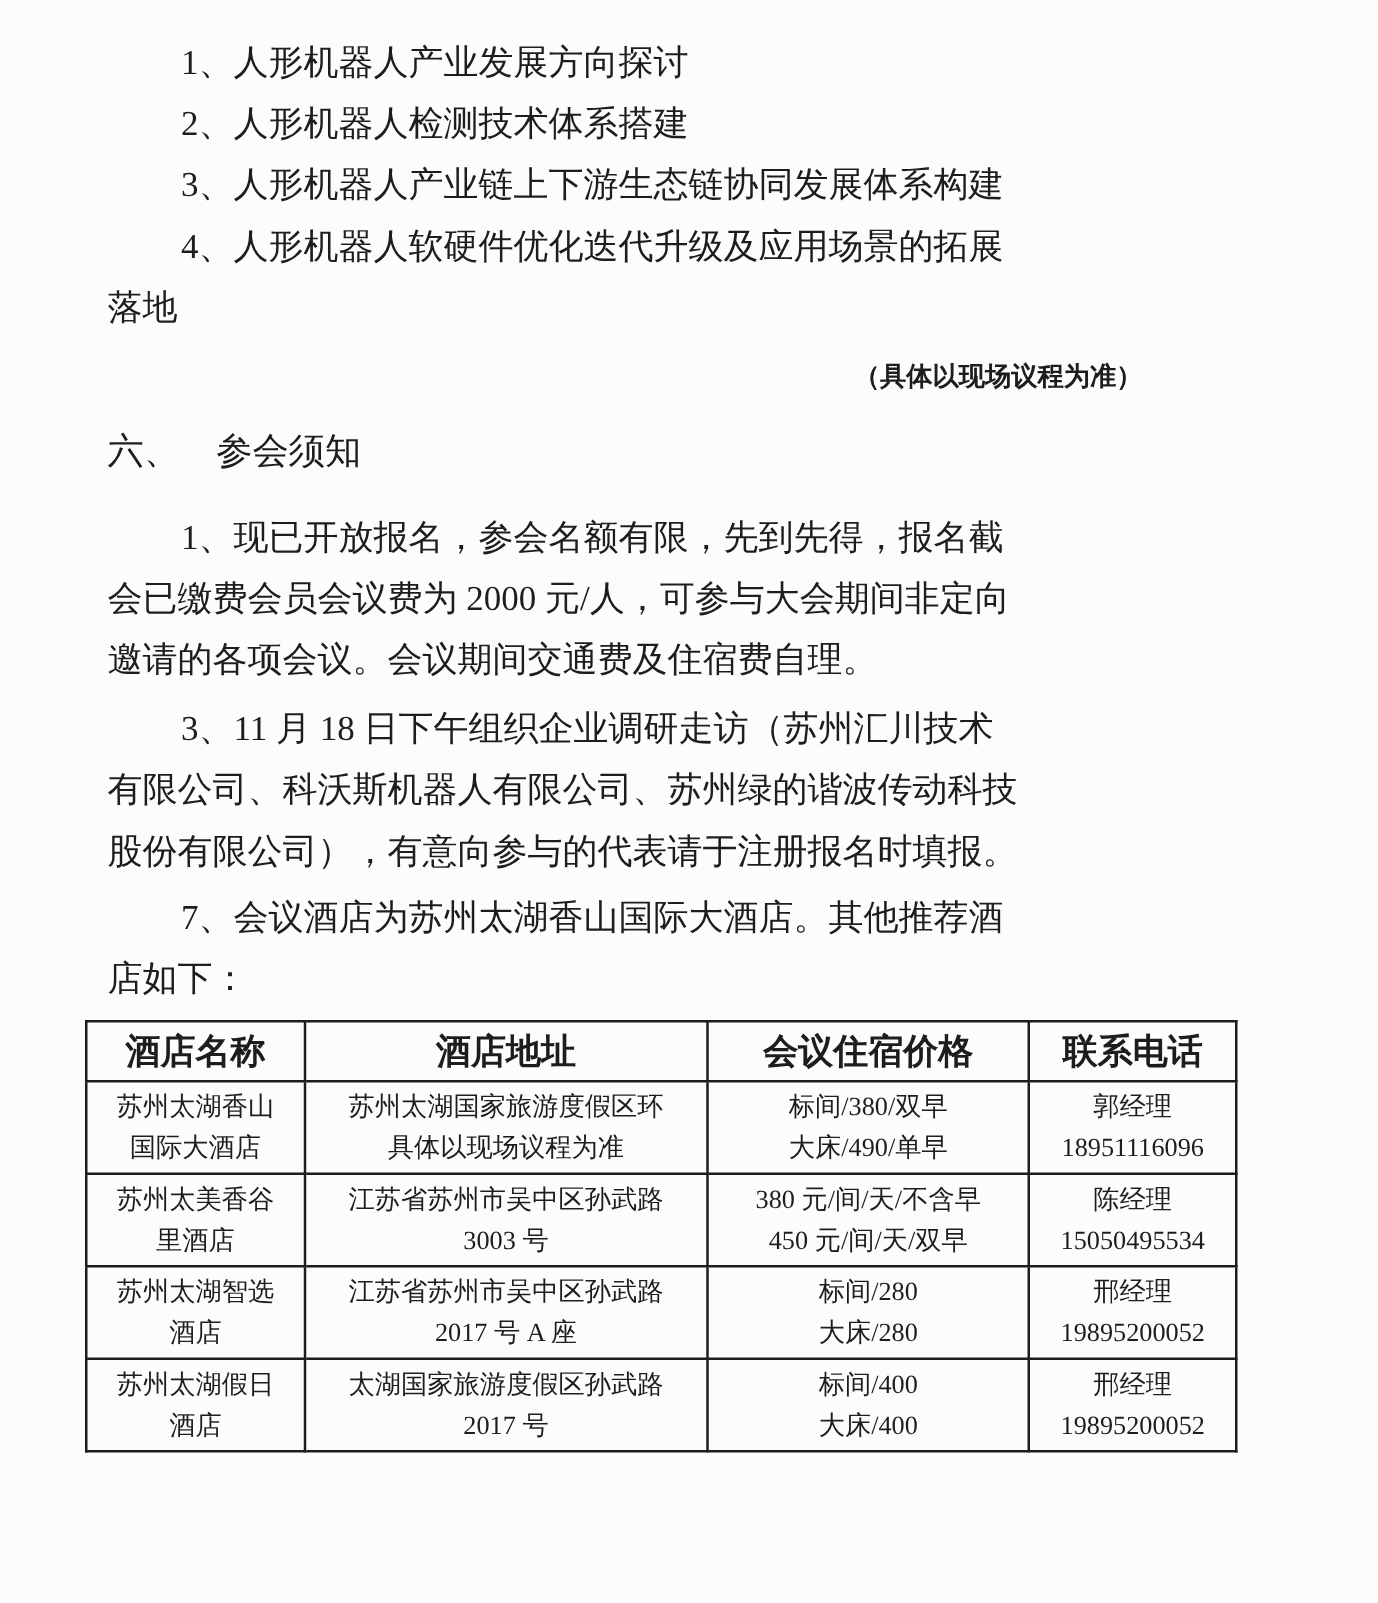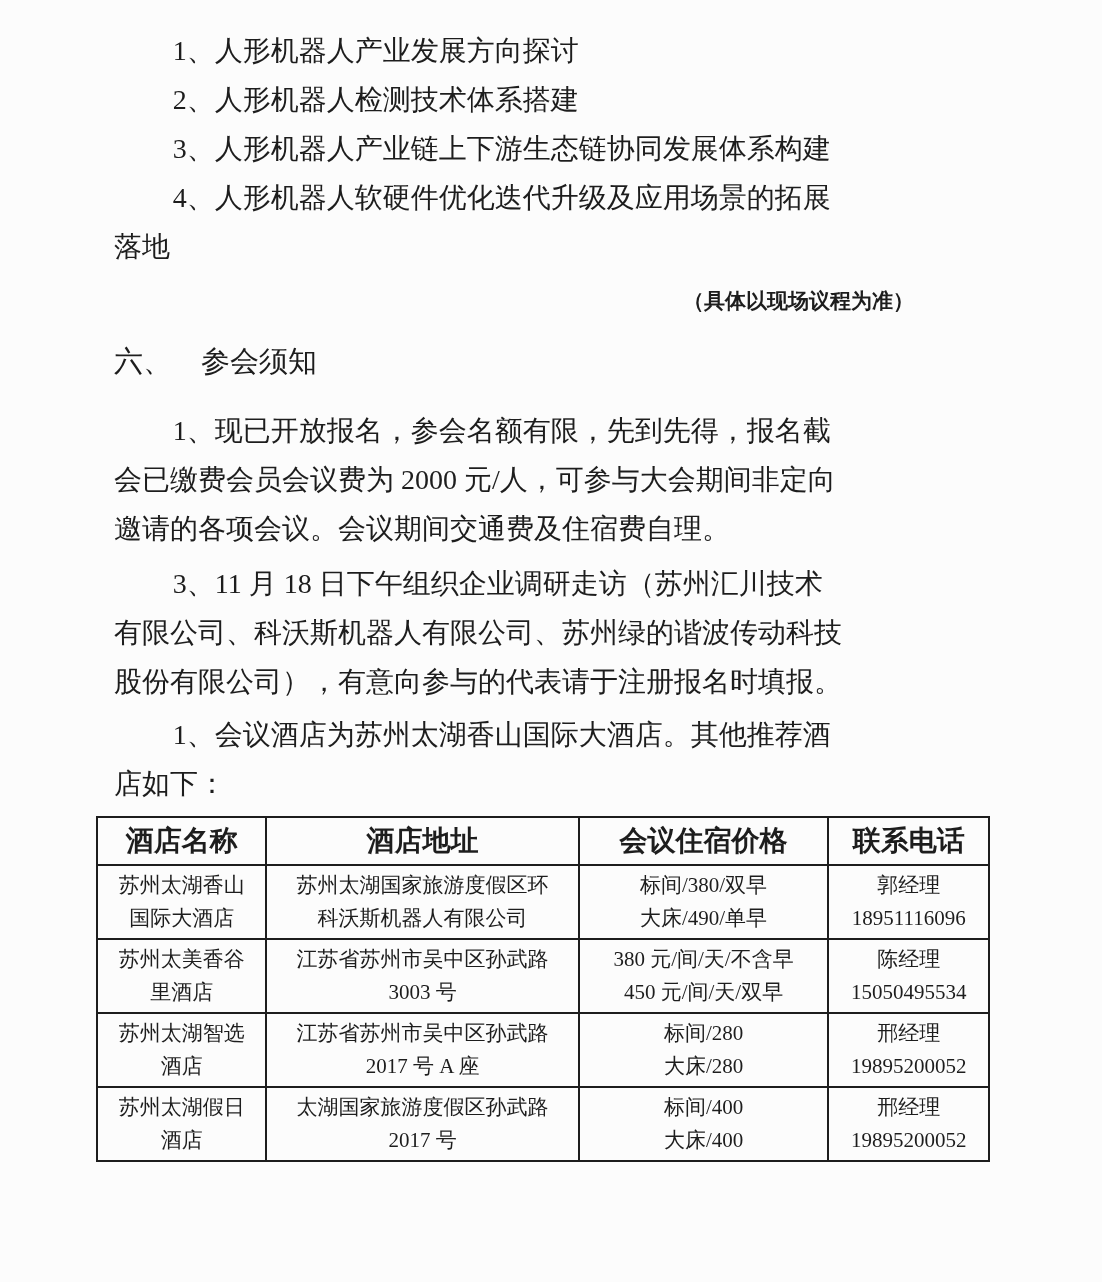--- a/index.html
+++ b/index.html
@@ -6,21 +6,21 @@
   .page {
     position: relative;
     width: 1102px;
     height: 1282px;
     background: #fcfcfc;
     color: #1d1d1d;
     font-family: "Liberation Serif", "DejaVu Serif", serif;
     overflow: hidden;
   }
   .content {
-    padding: 26px 112px 0 96px;
+    padding: 26px 112px 0 68px;
   }
   .textblock {
     margin: 0 50px 0 18px;
     font-size: 28px;
     line-height: 49px;
   }
   .line { white-space: nowrap; }
   .line.indent { text-indent: 2.1em; }
   .note {
     font-size: 21px;
@@ -91,21 +91,21 @@
         <div class="line">邀请的各项会议。会议期间交通费及住宿费自理。</div>
       </div>
 
       <div class="para mt6">
         <div class="line indent">3、11 月 18 日下午组织企业调研走访（苏州汇川技术</div>
         <div class="line">有限公司、科沃斯机器人有限公司、苏州绿的谐波传动科技</div>
         <div class="line">股份有限公司），有意向参与的代表请于注册报名时填报。</div>
       </div>
 
       <div class="para mt4">
-        <div class="line indent">1、会议酒店为苏州太湖香山国际大酒店。其他推荐酒</div>
+        <div class="line indent">7、会议酒店为苏州太湖香山国际大酒店。其他推荐酒</div>
         <div class="line">店如下：</div>
       </div>
 
     </div>
 
     <table class="hotels">
       <colgroup>
         <col style="width:19%">
         <col style="width:35%">
         <col style="width:28%">
@@ -120,21 +120,21 @@
         </tr>
       </thead>
       <tbody>
         <tr>
           <td>
             <div class="cl">苏州太湖香山</div>
             <div class="cl">国际大酒店</div>
           </td>
           <td>
             <div class="cl">苏州太湖国家旅游度假区环</div>
-            <div class="cl">科沃斯机器人有限公司</div>
+            <div class="cl">具体以现场议程为准</div>
           </td>
           <td>
             <div class="cl">标间/380/双早</div>
             <div class="cl">大床/490/单早</div>
           </td>
           <td>
             <div class="cl">郭经理</div>
             <div class="cl">18951116096</div>
           </td>
         </tr>

